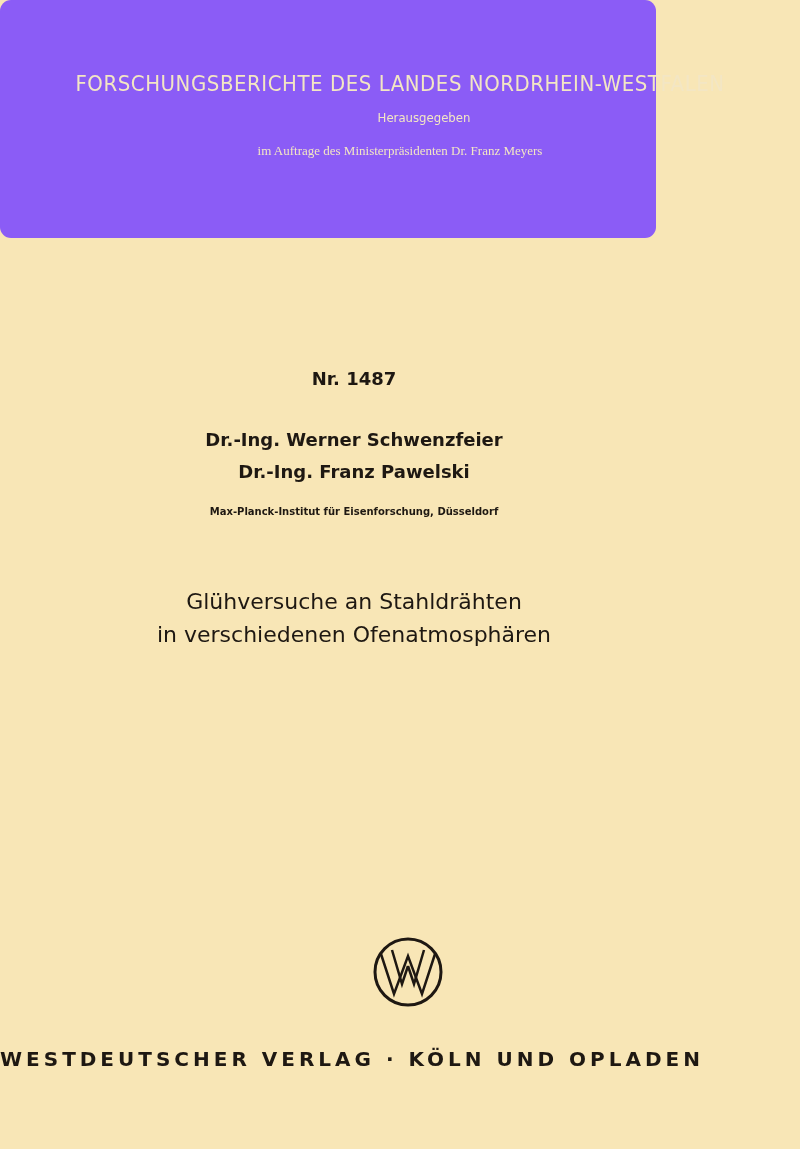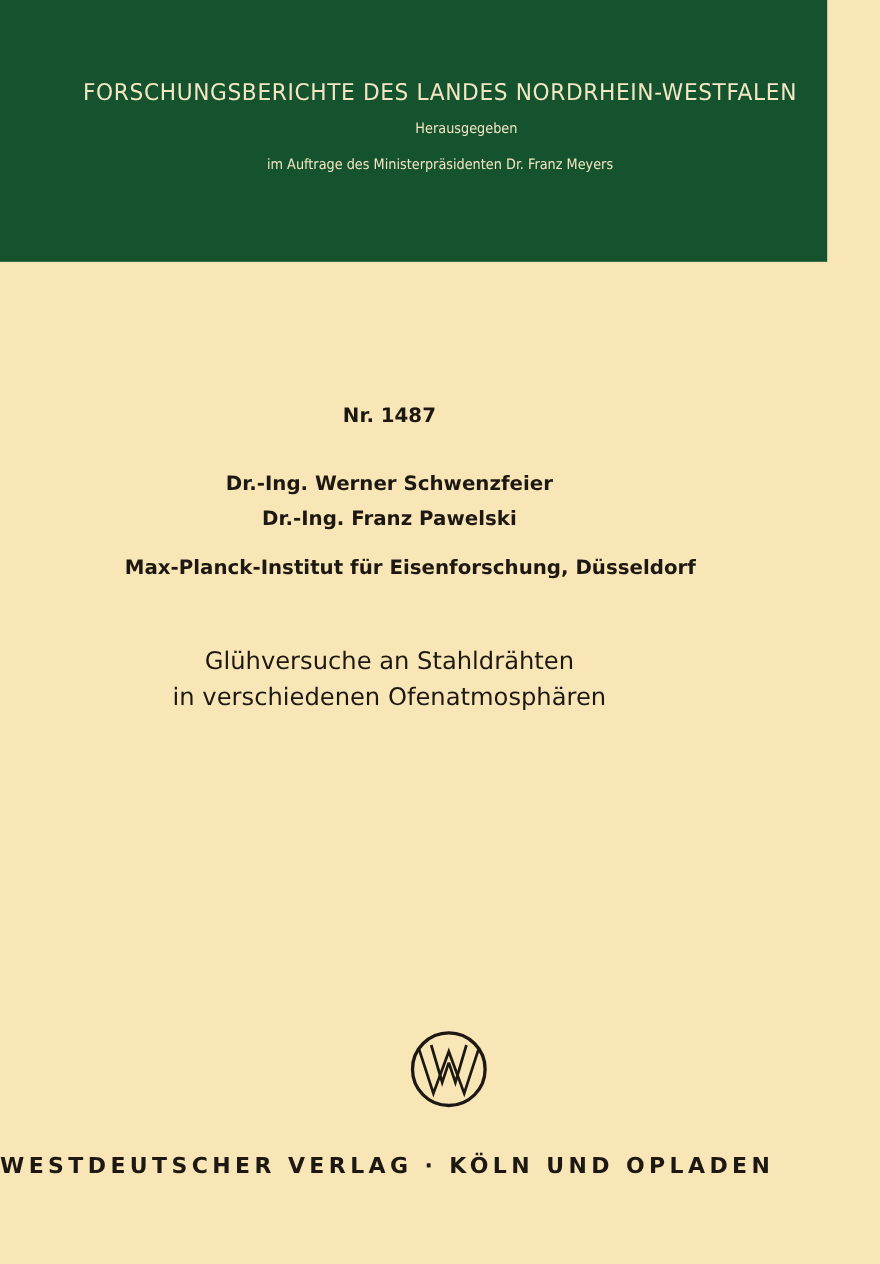--- a/index.html
+++ b/index.html
@@ -3,45 +3,46 @@
 <meta charset="utf-8">
 <style>
   html, body { margin: 0; padding: 0; }
   body {
     width: 800px; height: 1149px; overflow: hidden;
     background: #f8e6b6;
     font-family: "DejaVu Sans", sans-serif;
     position: relative;
   }
   .header {
-    position: absolute; left: 0; top: 0; width: 752px; height: 238px;
-    background: #14532d;
+    position: absolute; left: 0; top: 0; width: 656px; height: 238px;
+    background: #8b5cf6;
     color: #f3e6c4;
+    border-radius: 11px;
   }
   .series-title {
     position: absolute; left: 0; width: 800px; top: 72px;
     text-align: center; font-size: 21px; letter-spacing: 0.6px;
     font-family: "DejaVu Sans", sans-serif;
     transform: scaleX(0.94);
   }
   .hdr-line {
     position: absolute; left: 0; width: 800px; text-align: center;
     font-size: 13px; font-family: "DejaVu Sans Condensed", "DejaVu Sans", sans-serif;
   }
   .hdr-line.l1 { top: 110px; padding-left: 24px; }
-  .hdr-line.l2 { top: 143px; }
+  .hdr-line.l2 { top: 143px; font-family: Liberation Serif, serif; }
   .hdr-line.l3 { top: 175px; }
   .center-text {
     position: absolute; left: 0; width: 708px; text-align: center;
     color: #1e1812;
   }
   .number { top: 368px; font-size: 18px; font-weight: bold; }
   .author1 { top: 429px; font-size: 18px; font-weight: bold; }
   .author2 { top: 461px; font-size: 18px; font-weight: bold; }
-  .institute { top: 506px; font-size: 18px; font-weight: bold; padding-left: 19px; }
+  .institute { top: 506px; font-size: 10px; font-weight: bold; }
   .title1 { top: 589px; font-size: 22px; }
   .title2 { top: 622px; font-size: 22px; }
   .logo {
     position: absolute; left: 372px; top: 936px; width: 72px; height: 72px;
   }
   .publisher {
     position: absolute; left: 0; width: 800px; top: 1047px; text-align: left;
     font-size: 20px; font-weight: bold; letter-spacing: 4px; color: #1e1812;
   }
 </style>

